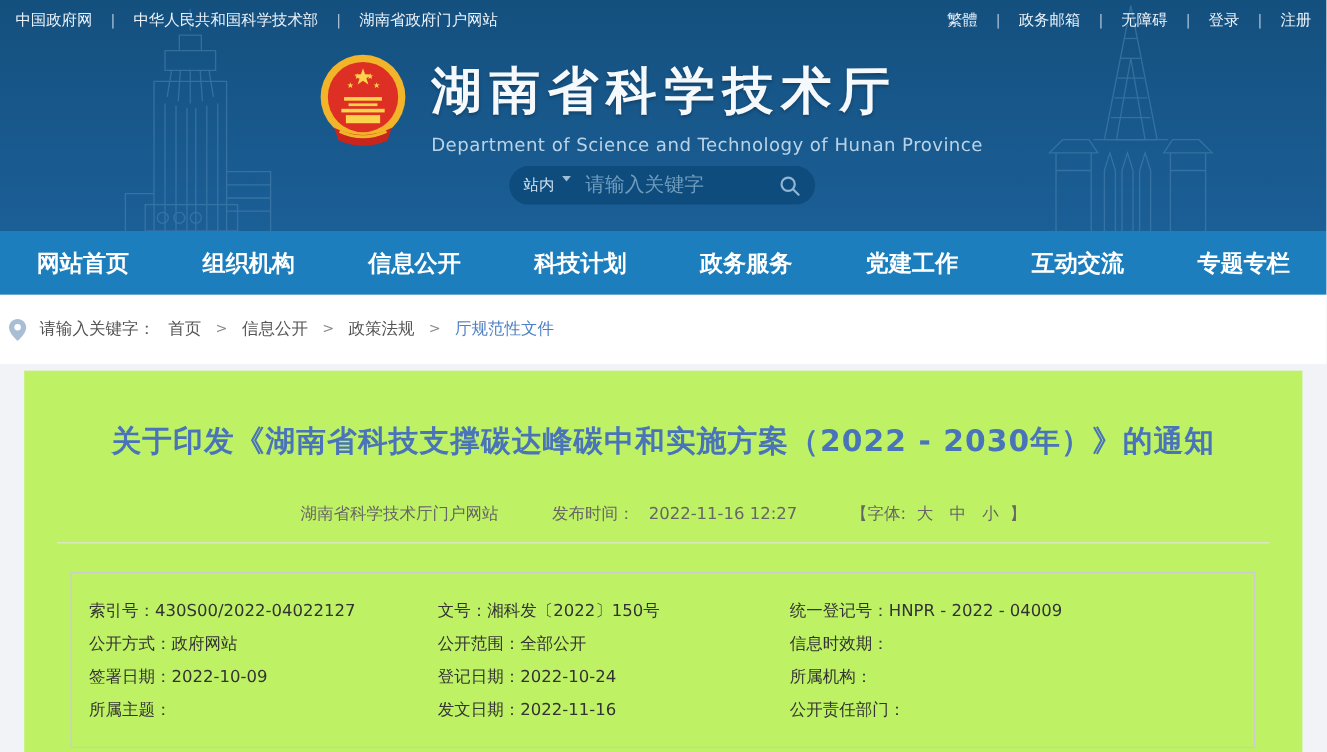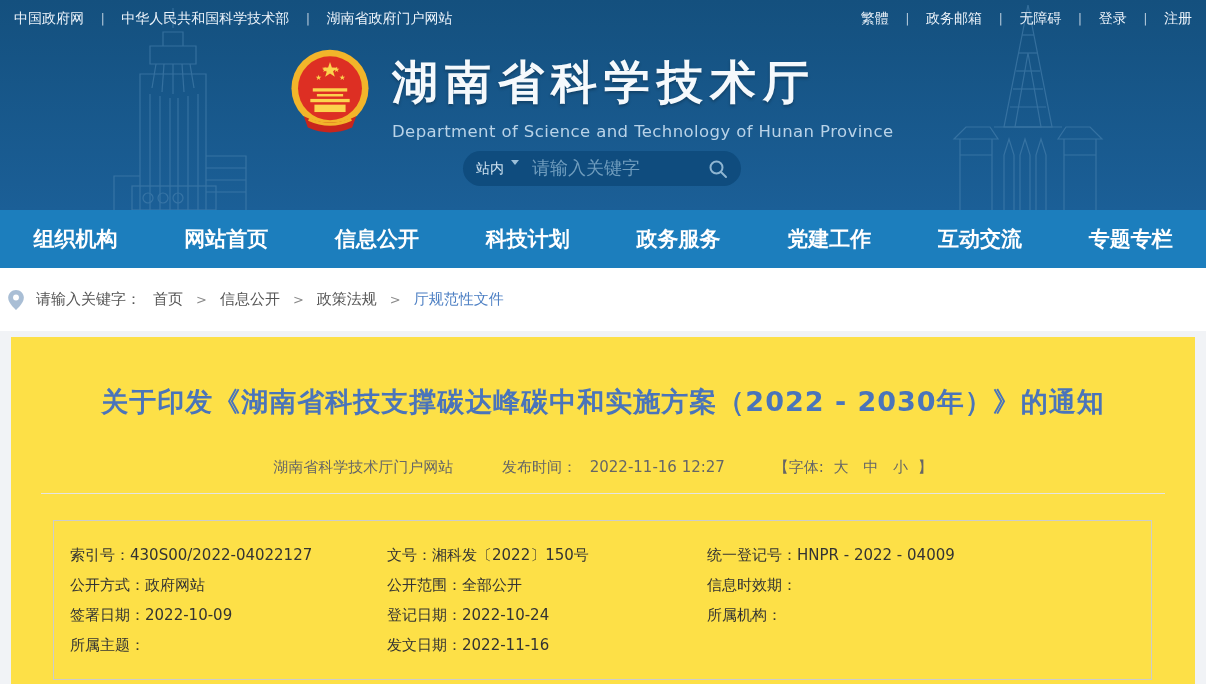--- a/index.html
+++ b/index.html
@@ -46,21 +46,21 @@
   
   .breadcrumb { height:63px; background:#fff; display:flex; align-items:center;
     padding-left:8px; font-size:15px; color:#555; }
   .breadcrumb .pin { margin-right:12px; display:flex; }
   .bc-prefix { margin-right:12px; }
   .breadcrumb a { color:#555; }
   .breadcrumb .sep { margin:0 13px; color:#8a8a8a; font-size:13px; }
   .breadcrumb a.current { color:#4e80c4; }
 
   
-  .card { margin:6px 11px 0; background:#fde047; height:347px; overflow:hidden; }
+  .card { margin:6px 22px 0; background:#bef264; height:347px; overflow:hidden; }
   .article-title { padding-top:47px; text-align:center; font-size:27px; font-weight:700;
     color:#4a74ba; letter-spacing:1px; line-height:36px; }
   .article-meta { margin-top:38px; text-align:center; font-size:15px; color:#666; height:21px; }
   .meta-pub, .meta-font { margin-left:44px; }
   .meta-pub .time { margin-left:8px; }
   .fs-opt { margin:0 5px; color:#666; }
   .divider { margin:14px 30px 0; border:0; border-top:1px solid #e4e4e4; }
 
   .info-box { margin:26px 43px 0 42px; border:1px solid #ccc; padding:19px 10px 19px 16px; }
   .info-row { display:grid; grid-template-columns:317px 320px 1fr; line-height:30px;
@@ -176,22 +176,22 @@
         <svg width="20" height="20" viewBox="0 0 20 20">
           <circle cx="8.5" cy="8.5" r="6" fill="none" stroke="#8fb6d2" stroke-width="2"></circle>
           <line x1="13" y1="13" x2="18" y2="18" stroke="#8fb6d2" stroke-width="2" stroke-linecap="round"></line>
         </svg>
       </button>
     </div>
   </div>
 </div>
 
 <div class="nav">
+  <div class="nav-item">网站首页</div>
   <div class="nav-item">组织机构</div>
-  <div class="nav-item">网站首页</div>
   <div class="nav-item">信息公开</div>
   <div class="nav-item">科技计划</div>
   <div class="nav-item">政务服务</div>
   <div class="nav-item">党建工作</div>
   <div class="nav-item">互动交流</div>
   <div class="nav-item">专题专栏</div>
 </div>
 
 <div class="breadcrumb">
   <span class="pin">
@@ -264,15 +264,18 @@
         <span class="lbl">所属机构：</span><span class="val"></span>
       </div>
     </div>
     <div class="info-row">
       <div class="info-cell">
         <span class="lbl">所属主题：</span><span class="val"></span>
       </div>
       <div class="info-cell">
         <span class="lbl">发文日期：</span><span class="val">2022-11-16</span>
       </div>
+      <div class="info-cell">
+        <span class="lbl">公开责任部门：</span><span class="val"></span>
+      </div>
     </div>
   </div>
 </div>
 
 </body></html>

